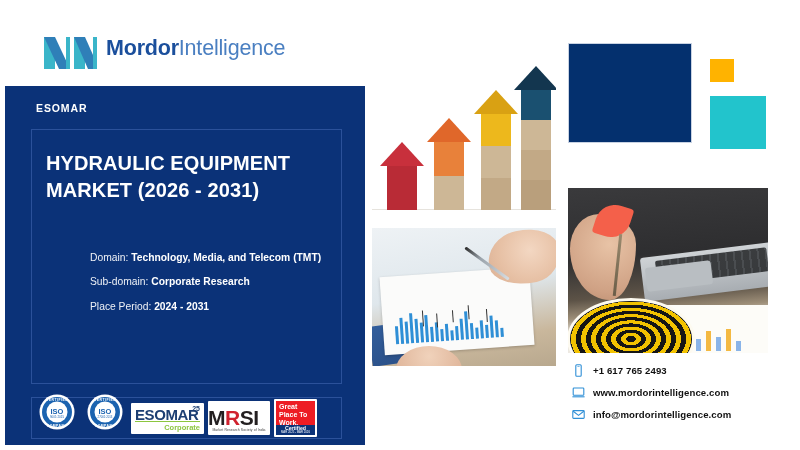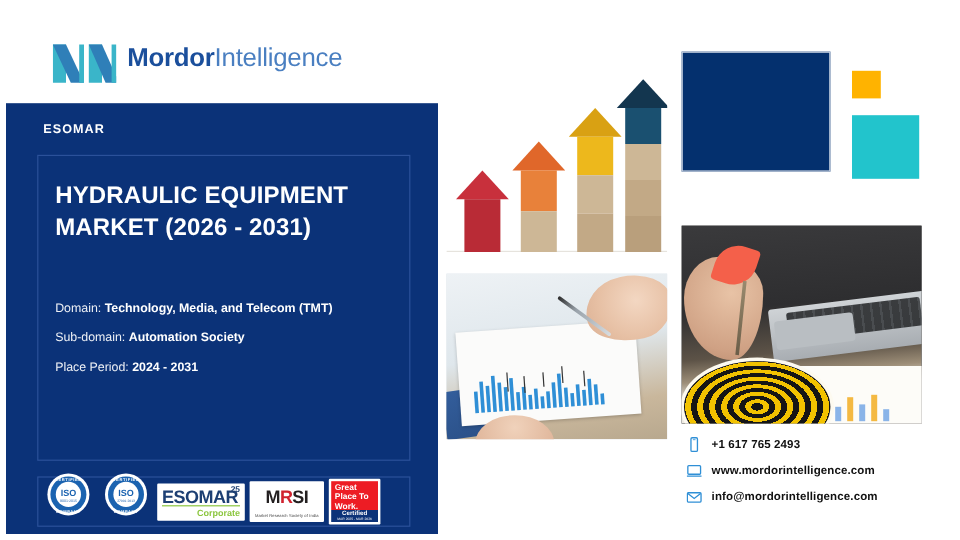--- a/index.html
+++ b/index.html
@@ -37,21 +37,21 @@
   .title {
     position:absolute; left:14px; top:20px; width:290px;
     color:#ffffff; font-size:20px; font-weight:bold; line-height:1.36;
     letter-spacing:0.1px;
   }
   .meta { position:absolute; left:14px; top:123px; width:292px; }
   .meta-row {
     color:#ffffff; font-size:10.3px; line-height:1.0; margin-bottom:14px;
     white-space:nowrap;
   }
-  .meta-row .k { font-weight:400; opacity:0.93; }
+  .meta-row .k { font-weight:400; opacity:0.93;margin-left:44px; }
   .meta-row .v { font-weight:bold; }
   .advisory {
     position:absolute; left:14px; top:216px;
     color:#e3eaf6; font-size:11px; font-weight:400;
   }
   .badge-box {
     position:absolute; left:26px; top:311px; width:311px; height:42px;
     border:1px solid #2b519a;
   }
 
@@ -81,22 +81,22 @@
   }
   .esomar .e-corp {
     position:absolute; right:4px; top:20px; font-size:7.5px; font-weight:bold;
     color:#8cc63f;
   }
   .mrsi {
     flex:0 0 auto; width:62px; height:34px; background:#ffffff;
     position:relative; border-radius:1px;
   }
   .mrsi .m-text {
-    position:absolute; left:0; right:0; top:5px; text-align:center;
-    font-size:15px; font-weight:bold; color:#231f20; letter-spacing:-0.5px;
+    position:absolute; left:0; right:0; top:5px; 
+    font-size:21px; font-weight:bold; color:#231f20; letter-spacing:-0.5px;
   }
   .mrsi .m-text .r { color:#d0222e; }
   .mrsi .m-sub {
     position:absolute; left:2px; right:2px; bottom:3px; text-align:center;
     font-size:3.4px; color:#444; letter-spacing:0.1px; white-space:nowrap;
     overflow:hidden;
   }
   .gptw {
     flex:0 0 auto; width:43px; height:38px; background:#ffffff;
     position:relative; border-radius:1px; overflow:hidden;
@@ -271,21 +271,21 @@
 
       <div class="title">HYDRAULIC EQUIPMENT MARKET (2026 - 2031)</div>
 
       <div class="meta">
         <div class="meta-row">
           <span class="k">Domain:</span>
           <span class="v">Technology, Media, and Telecom (TMT)</span>
         </div>
         <div class="meta-row">
           <span class="k">Sub-domain:</span>
-          <span class="v">Automation Society</span>
+          <span class="v">Corporate Research</span>
         </div>
         <div class="meta-row">
           <span class="k">Place Period:</span>
           <span class="v">2024 - 2031</span>
         </div>
       </div>
 
     </div>
 
     <div class="badge-box">

